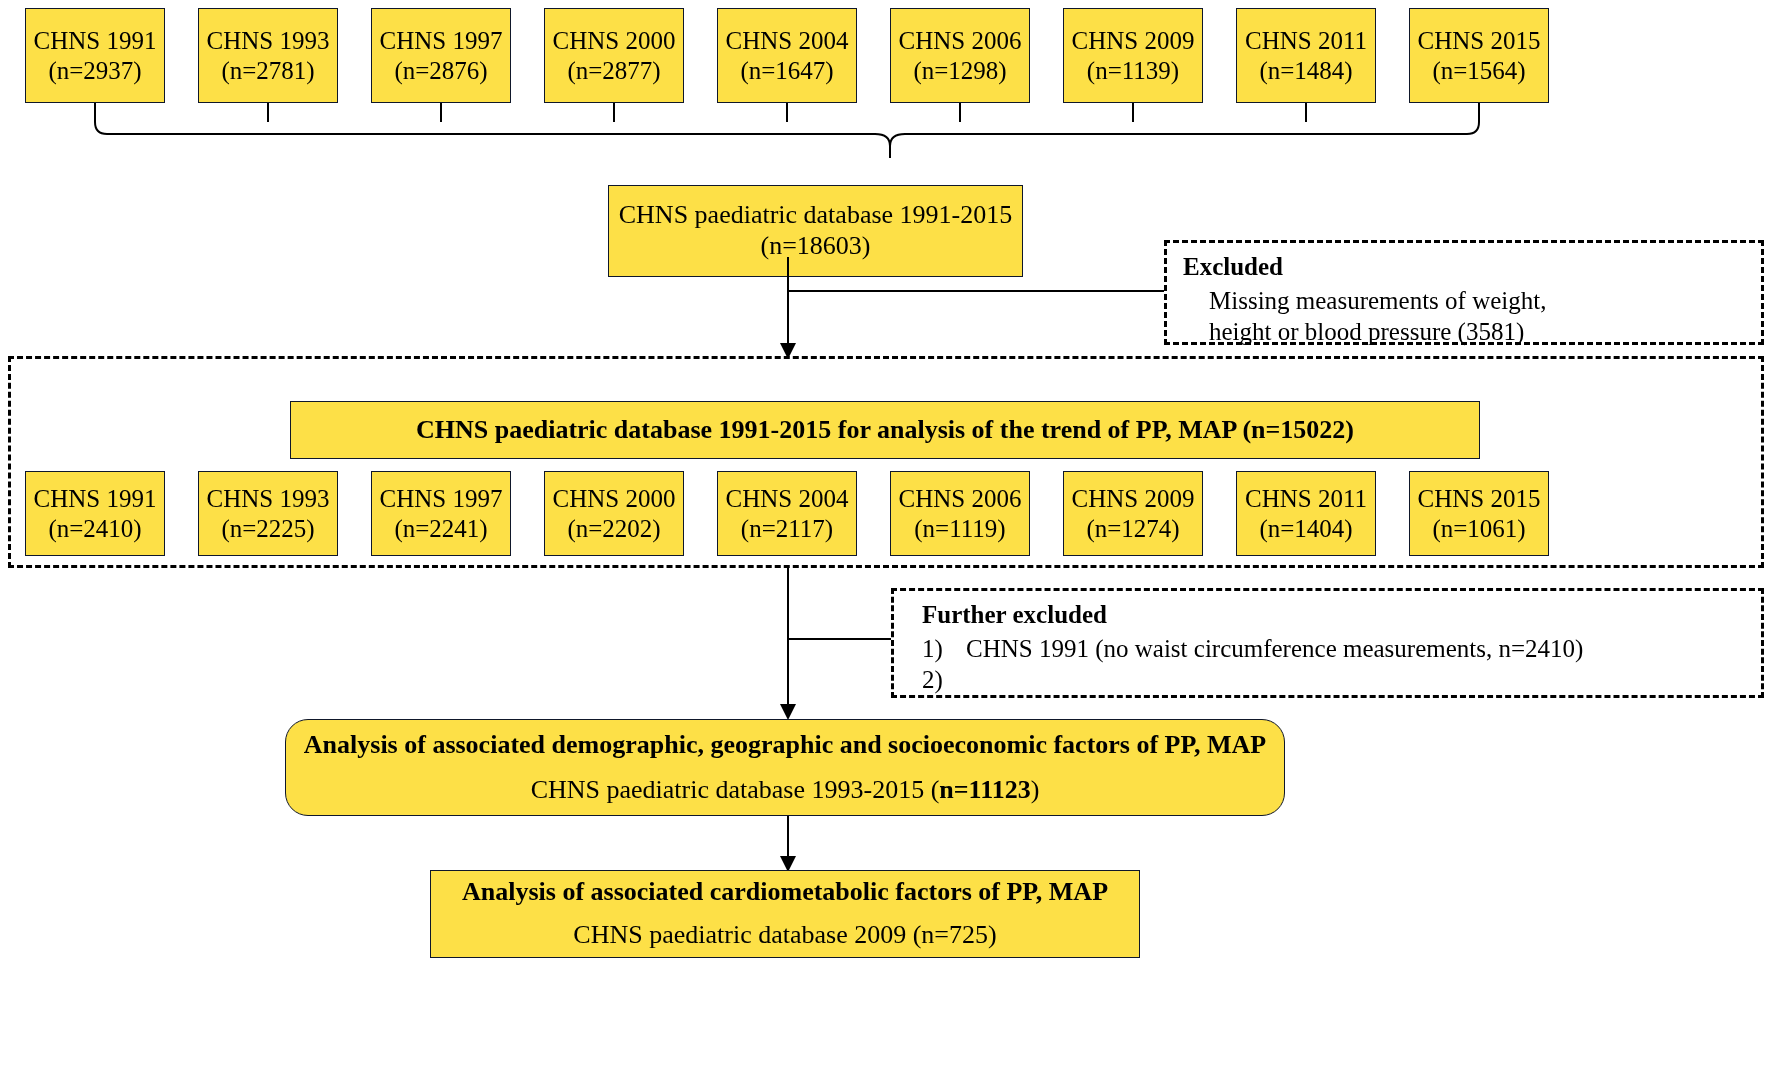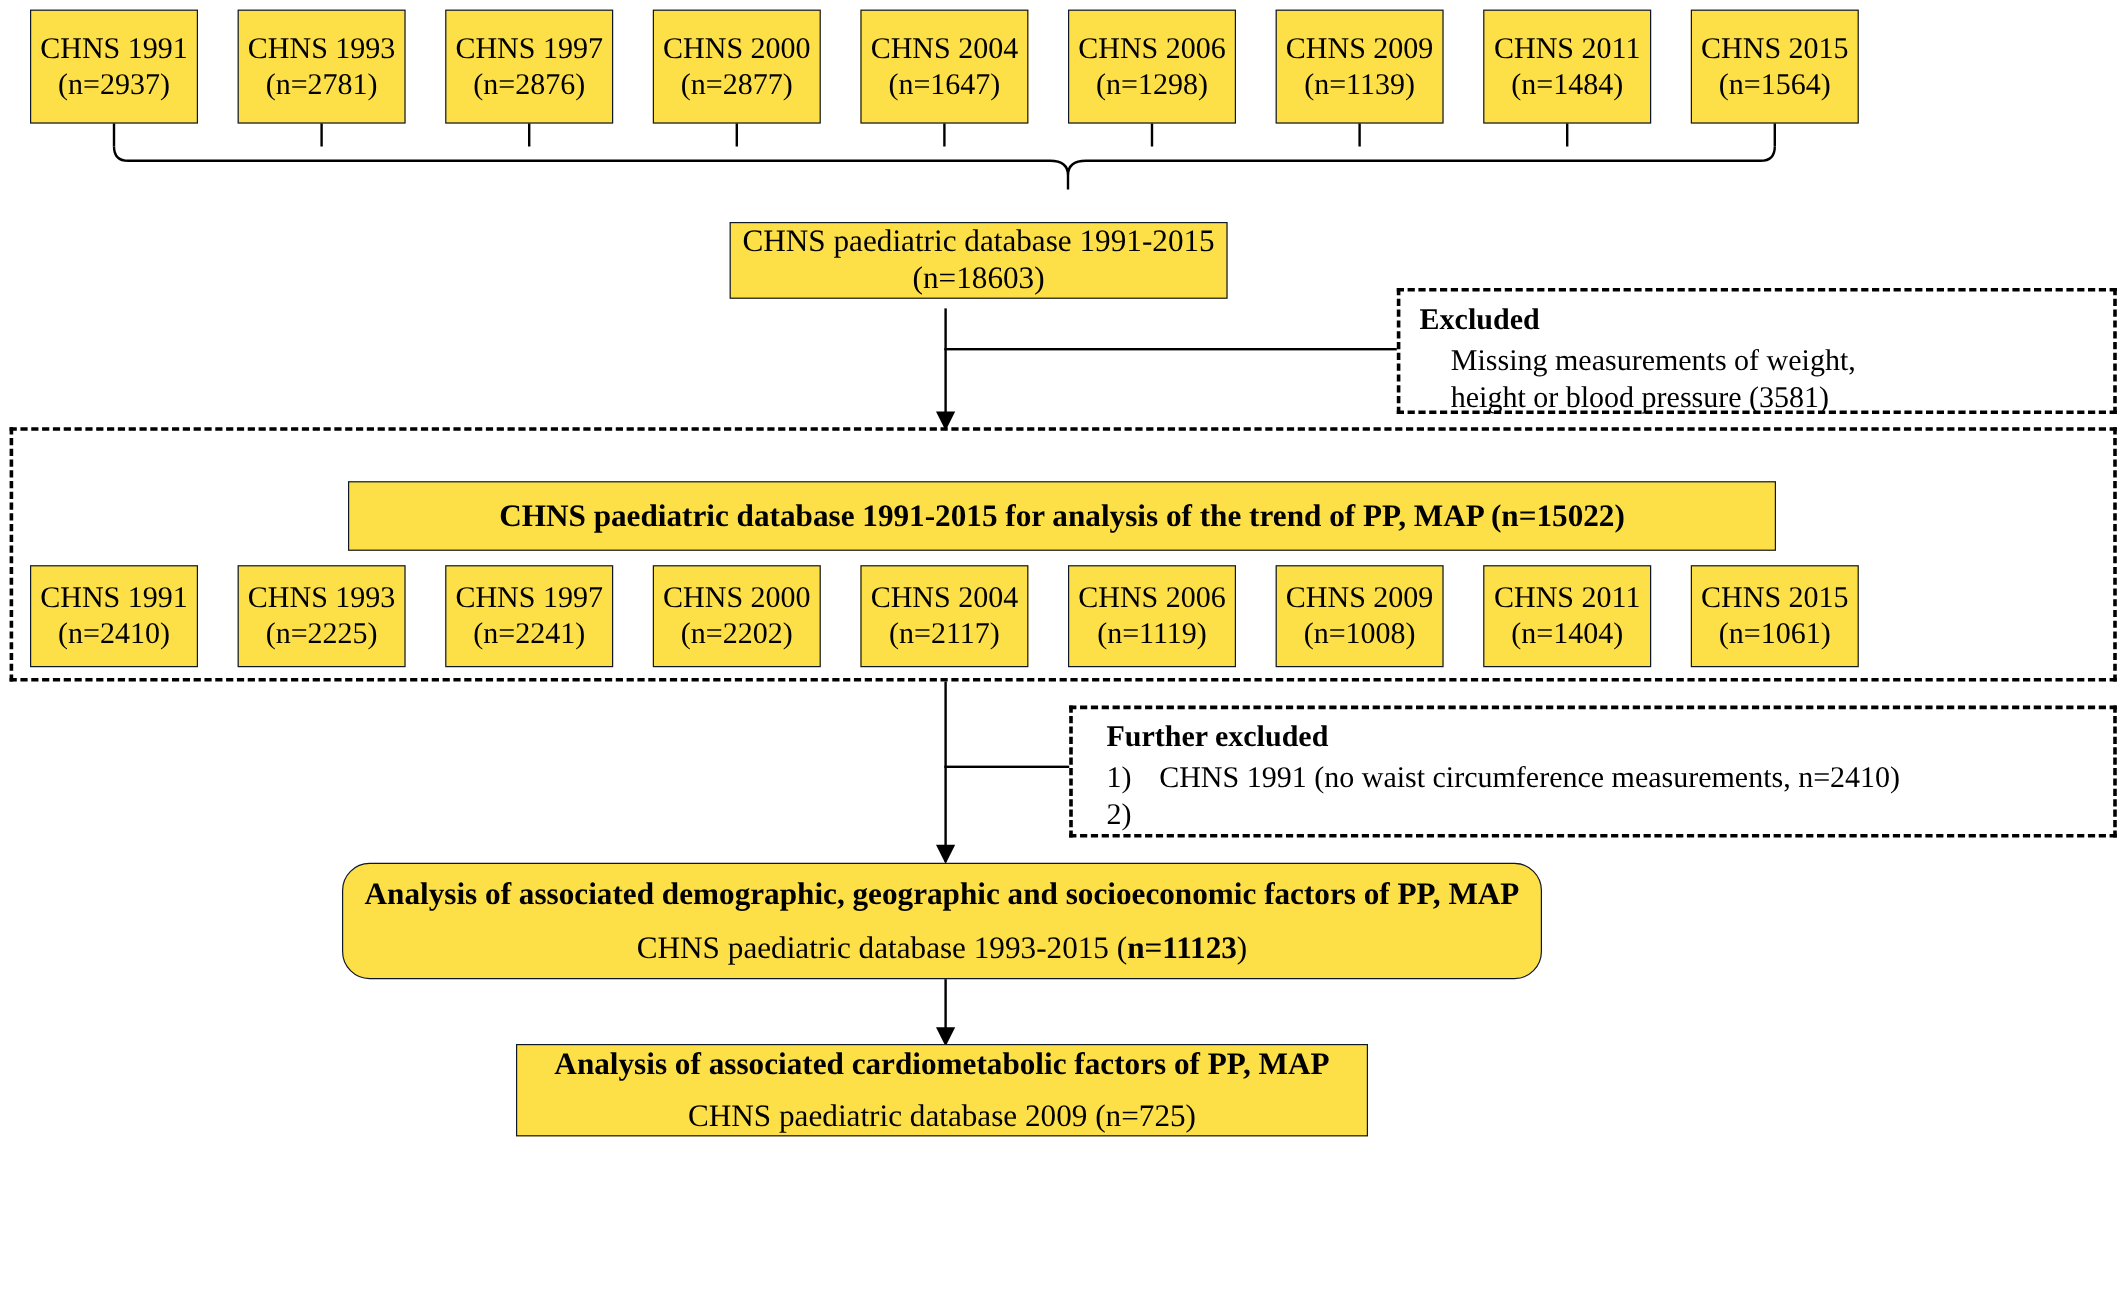--- a/index.html
+++ b/index.html
@@ -153,21 +153,21 @@
     <path d="M787,3 L787,22" stroke="#000" stroke-width="2" fill="none"></path>
     <path d="M960,3 L960,22" stroke="#000" stroke-width="2" fill="none"></path>
     <path d="M1133,3 L1133,22" stroke="#000" stroke-width="2" fill="none"></path>
     <path d="M1306,3 L1306,22" stroke="#000" stroke-width="2" fill="none"></path>
     <path d="M1479,3 L1479,22" stroke="#000" stroke-width="2" fill="none"></path>
 
     <path d="M95,22 Q95,34 107,34 L875,34 Q890,34 890,46 L890,58
              M890,46 Q890,34 905,34 L1467,34 Q1479,34 1479,22" stroke="#000" stroke-width="2" fill="none"></path>
   </svg>
 
-  <div class="box wide-box" style="left:608px; top:185px; width:415px; height:64px;">
+  <div class="box wide-box" style="left:608px; top:185px; width:415px; height:92px;">
     <span class="wb-line">CHNS paediatric database 1991-2015</span>
     <span class="wb-line">(n=18603)</span>
   </div>
 
   <div class="vline" style="left:787px; top:257px; height:100px;"></div>
   <div class="arrow-down" style="left:780px; top:343px;"></div>
 
   <div class="hline" style="left:787px; top:290px; width:380px;"></div>
 
   <div class="note-box" style="left:1164px; top:240px; width:600px; height:105px;">
@@ -201,21 +201,21 @@
   <div class="box year-box" style="left:717px; top:471px; width:140px; height:85px;">
     <span class="yb-line">CHNS 2004</span>
     <span class="yb-line">(n=2117)</span>
   </div>
   <div class="box year-box" style="left:890px; top:471px; width:140px; height:85px;">
     <span class="yb-line">CHNS 2006</span>
     <span class="yb-line">(n=1119)</span>
   </div>
   <div class="box year-box" style="left:1063px; top:471px; width:140px; height:85px;">
     <span class="yb-line">CHNS 2009</span>
-    <span class="yb-line">(n=1008)</span>
+    <span class="yb-line">(n=1274)</span>
   </div>
   <div class="box year-box" style="left:1236px; top:471px; width:140px; height:85px;">
     <span class="yb-line">CHNS 2011</span>
     <span class="yb-line">(n=1404)</span>
   </div>
   <div class="box year-box" style="left:1409px; top:471px; width:140px; height:85px;">
     <span class="yb-line">CHNS 2015</span>
     <span class="yb-line">(n=1061)</span>
   </div>
 
@@ -236,18 +236,18 @@
   </div>
 
   <div class="box wide-box" style="left:285px; top:719px; width:1000px; height:97px;border-radius:23px;">
     <span class="wb-line bold-line">Analysis of associated demographic, geographic and socioeconomic factors of PP, MAP</span>
     <span class="wb-line" style="margin-top:14px;"><span>CHNS paediatric database 1993-2015 (</span><span class="bold-line">n=11123</span><span>)</span></span>
   </div>
 
   <div class="vline" style="left:787px; top:816px; height:52px;"></div>
   <div class="arrow-down" style="left:780px; top:856px;"></div>
 
-  <div class="box wide-box" style="left:430px; top:870px; width:710px; height:77px;">
+  <div class="box wide-box" style="left:430px; top:870px; width:710px; height:88px;">
     <span class="wb-line bold-line">Analysis of associated cardiometabolic factors of PP, MAP</span>
     <span class="wb-line" style="margin-top:12px;">CHNS paediatric database 2009 (n=725)</span>
   </div>
 
 </div>
 
 </body></html>

